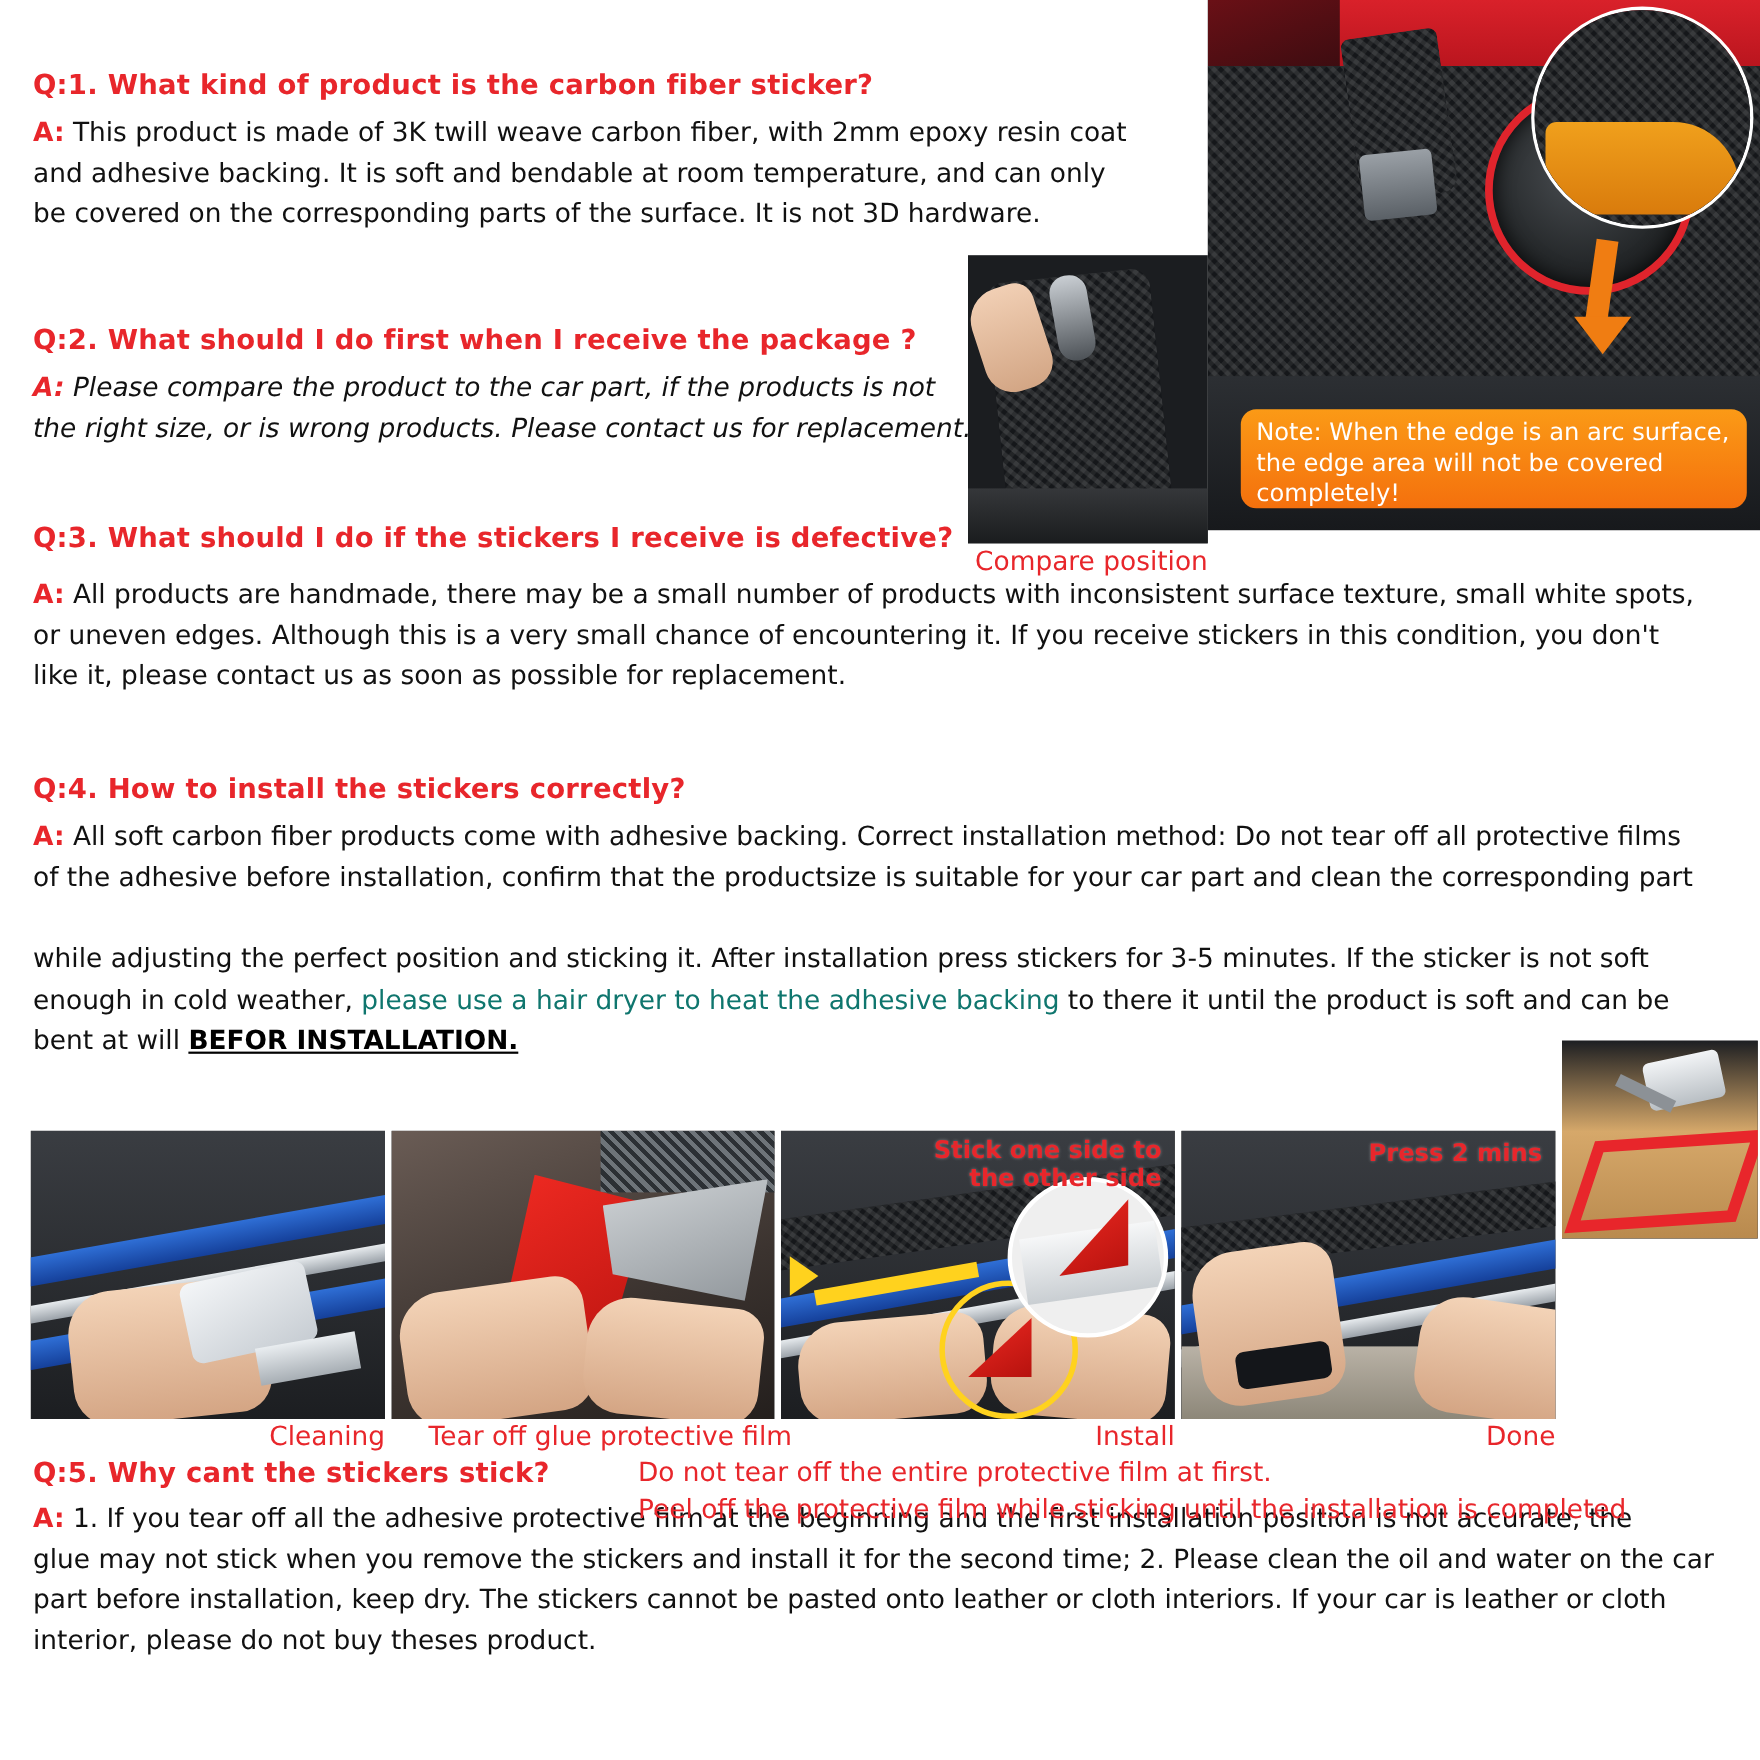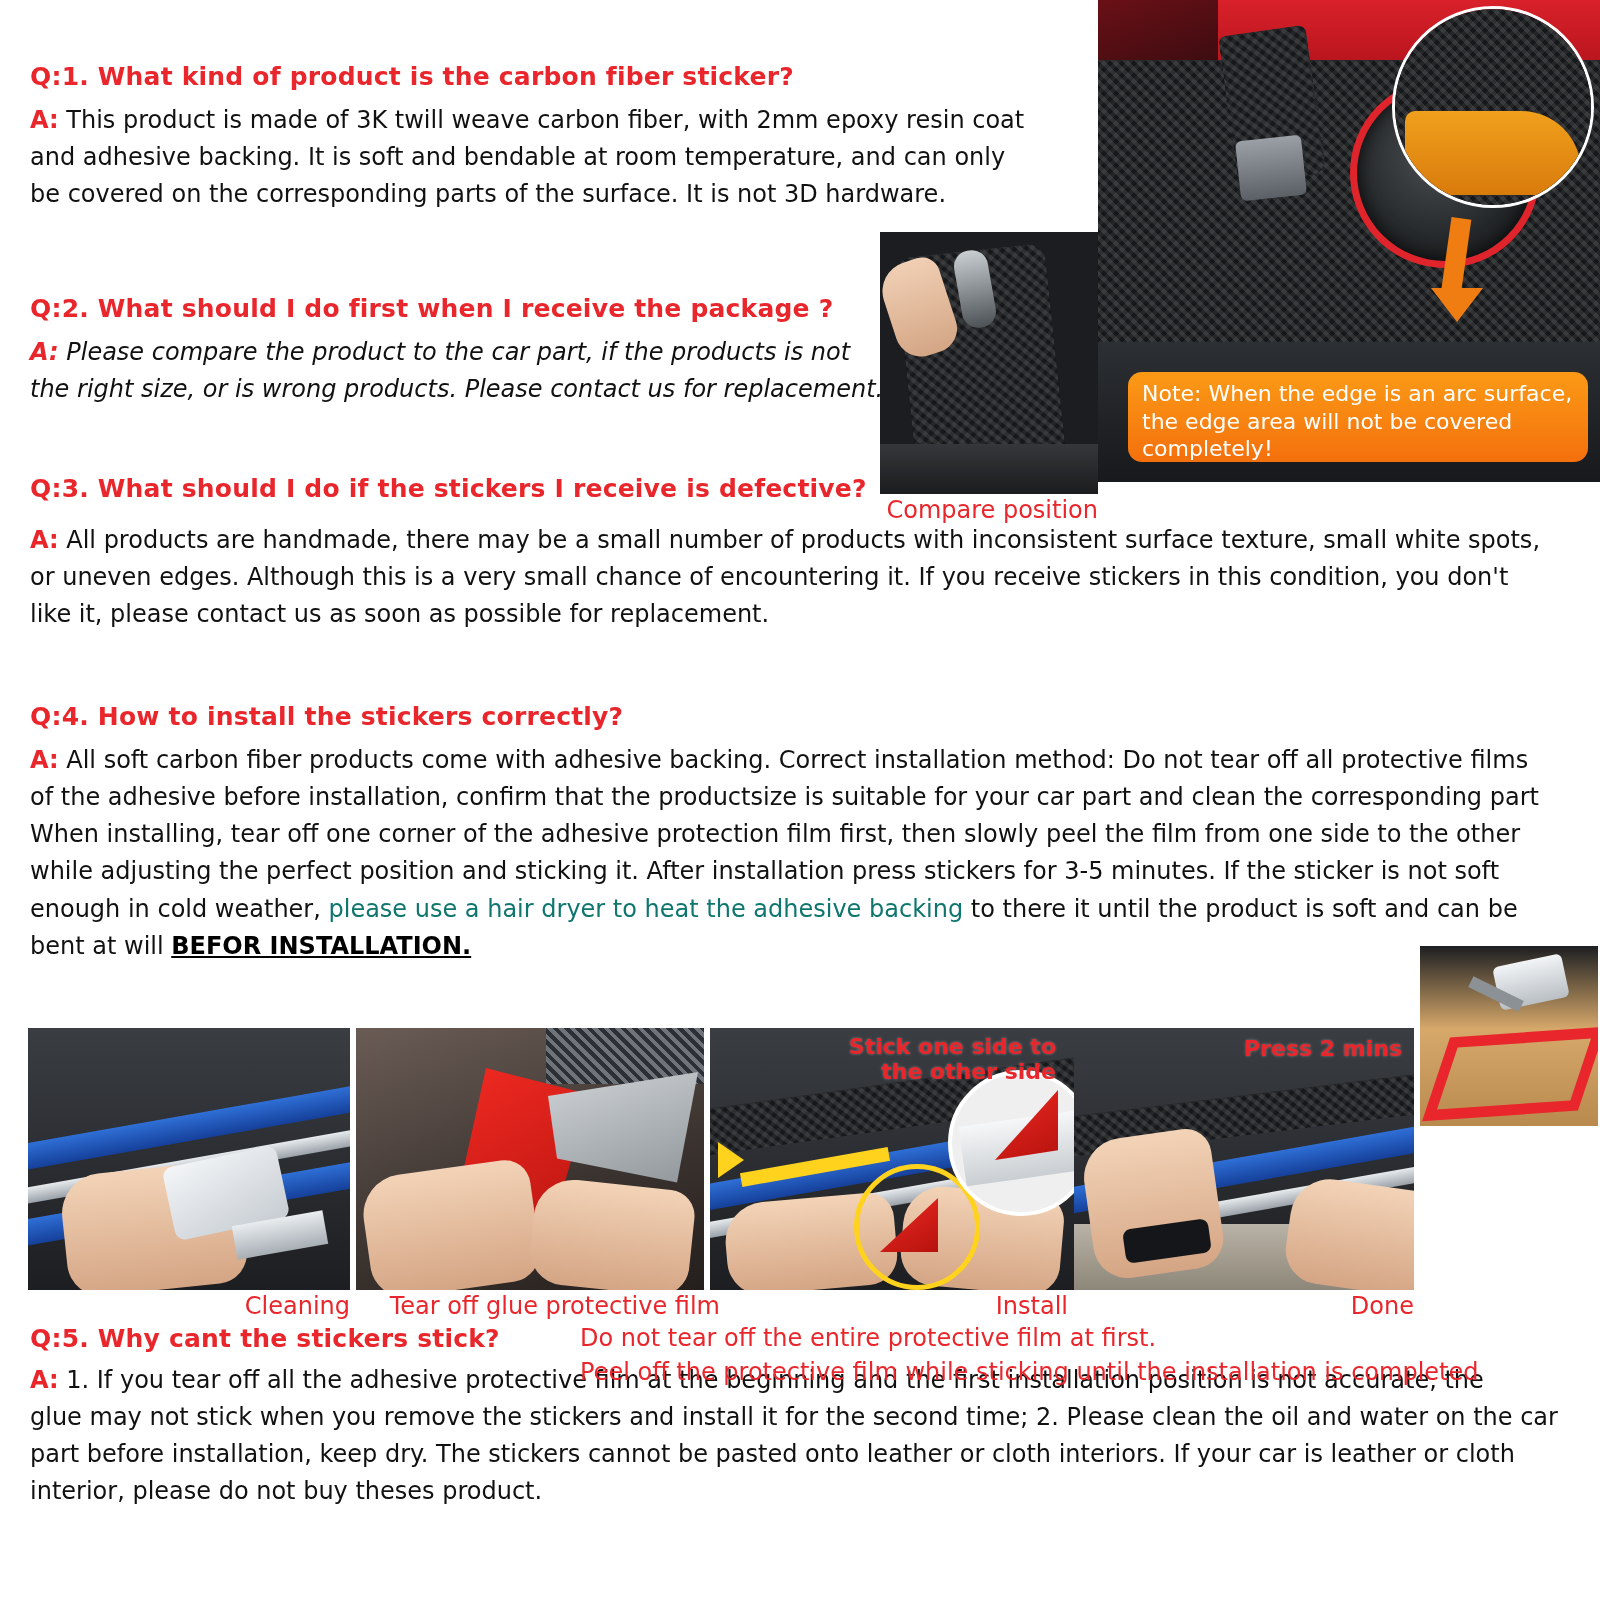--- a/index.html
+++ b/index.html
@@ -157,21 +157,21 @@
     position: absolute;
     color: #e8262b;
     font-size: 24px;
     text-align: right;
     white-space: nowrap;
   }
 
   
   #photo-clean { left: 28px; top: 1028px; width: 322px; height: 262px; }
   #photo-tear  { left: 356px; top: 1028px; width: 348px; height: 262px; }
-  #photo-install { left: 710px; top: 1028px; width: 358px; height: 262px; padding-left: 32px; }
+  #photo-install { left: 710px; top: 1028px; width: 358px; height: 262px; }
   #photo-done  { left: 1074px; top: 1028px; width: 340px; height: 262px; }
   #photo-roll  { left: 1420px; top: 946px; width: 178px; height: 180px; }
 
   .sill-base { position:absolute; inset:0; background: linear-gradient(180deg,#3a3d42 0%,#1c1e21 100%); }
   .sill-blue {
     position:absolute; left:-10%; width:130%; height: 26px;
     background: linear-gradient(180deg,#2f6fd6,#15409a);
     transform: rotate(-10deg);
   }
   .sill-chrome {
@@ -254,21 +254,21 @@
       <span>or uneven edges. Although this is a very small chance of encountering it. If you receive stickers in this condition, you don't</span><br>
       <span>like it, please contact us as soon as possible for replacement.</span>
     </div>
   </div>
 
   <div class="faq-block" style="left:30px; top:700px; width:1555px;">
     <div class="q-line">Q:4. How to install the stickers correctly?</div>
     <div class="a-line" style="margin-top:8px;">
       <span class="a-label">A:</span><span> All soft carbon fiber products come with adhesive backing. Correct installation method: Do not tear off all protective films</span><br>
       <span>of the adhesive before installation, confirm that the productsize is suitable for your car part and clean the corresponding part</span><br>
-      <span>When installing, tear off one corner of the adhesive protection film first, then slowly peel the film from one side to the other</span><br>
+      <br>
       <span>while adjusting the perfect position and sticking it. After installation press stickers for 3-5 minutes. If the sticker is not soft</span><br>
       <span>enough in cold weather, </span><span class="red-inline">please use a hair dryer to heat the adhesive backing</span><span> to there it until the product is soft and can be</span><br>
       <span>bent at will </span><span class="bold-inline">BEFOR INSTALLATION.</span>
     </div>
   </div>
 
   <div class="faq-block" style="left:30px; top:1322px; width:1560px;">
     <div class="q-line">Q:5. Why cant the stickers stick?</div>
     <div class="a-line" style="margin-top:6px;">
       <span class="a-label">A:</span><span> 1. If you tear off all the adhesive protective film at the beginning and the first installation position is not accurate, the</span><br>

